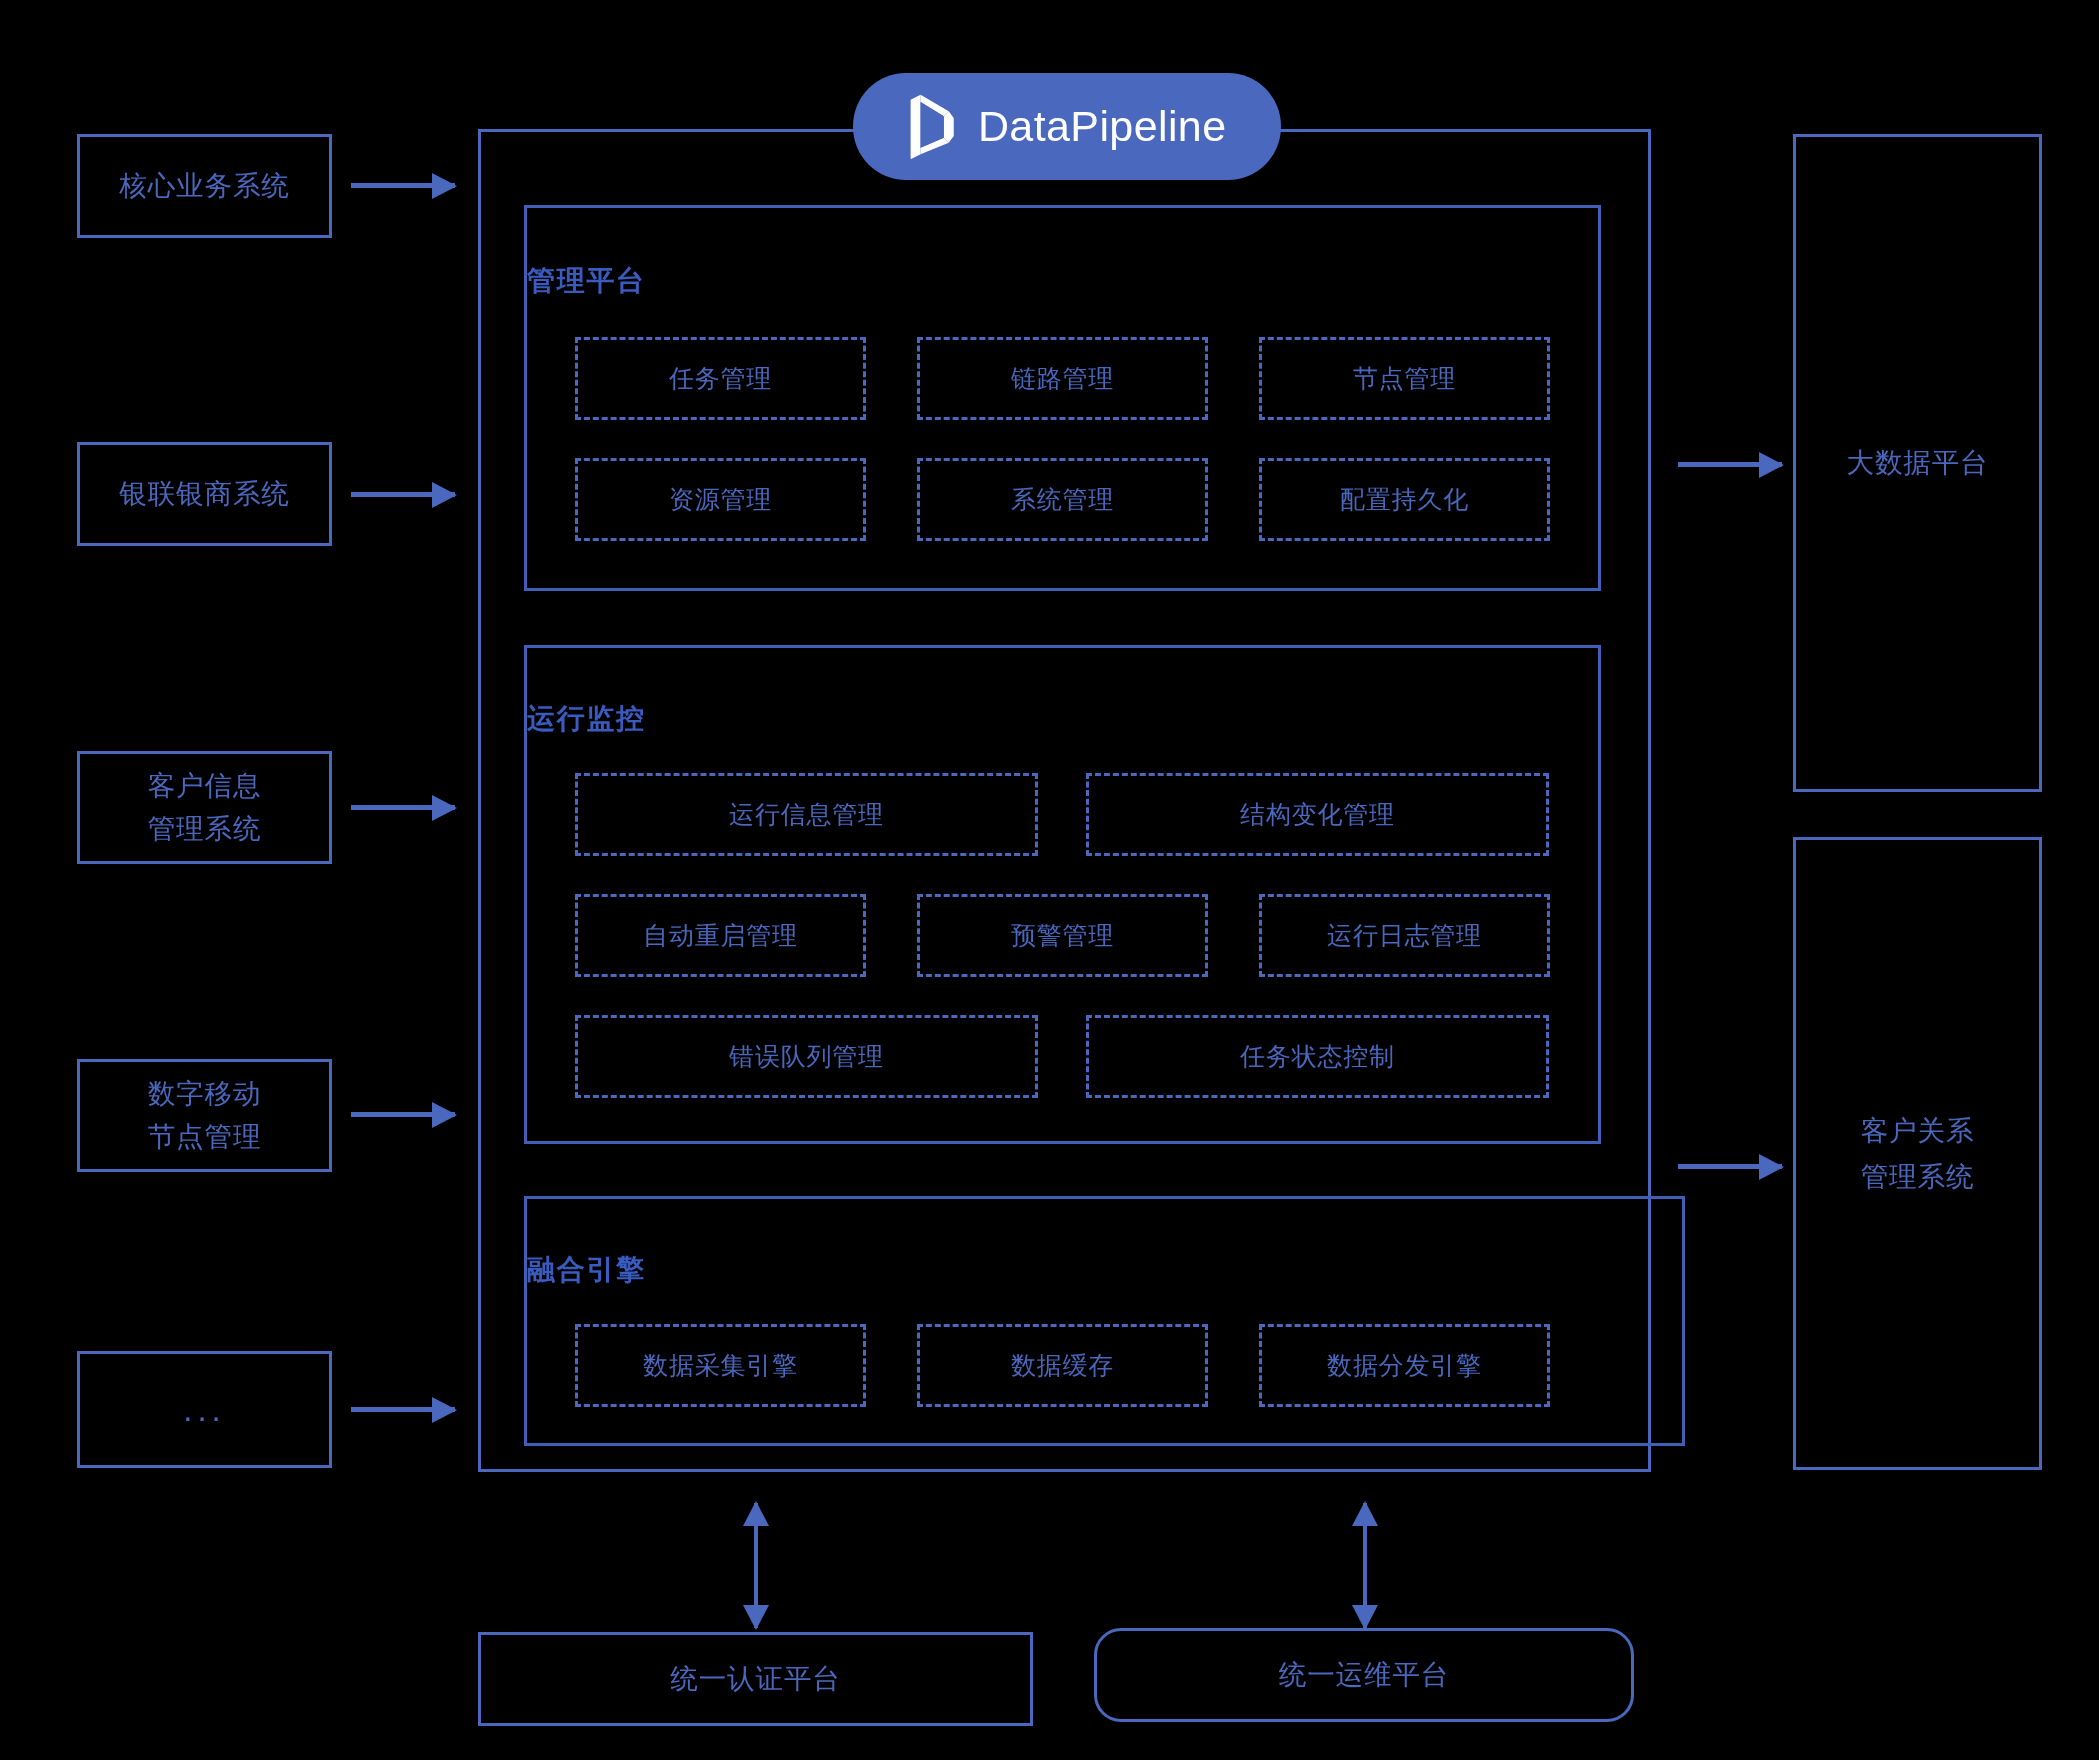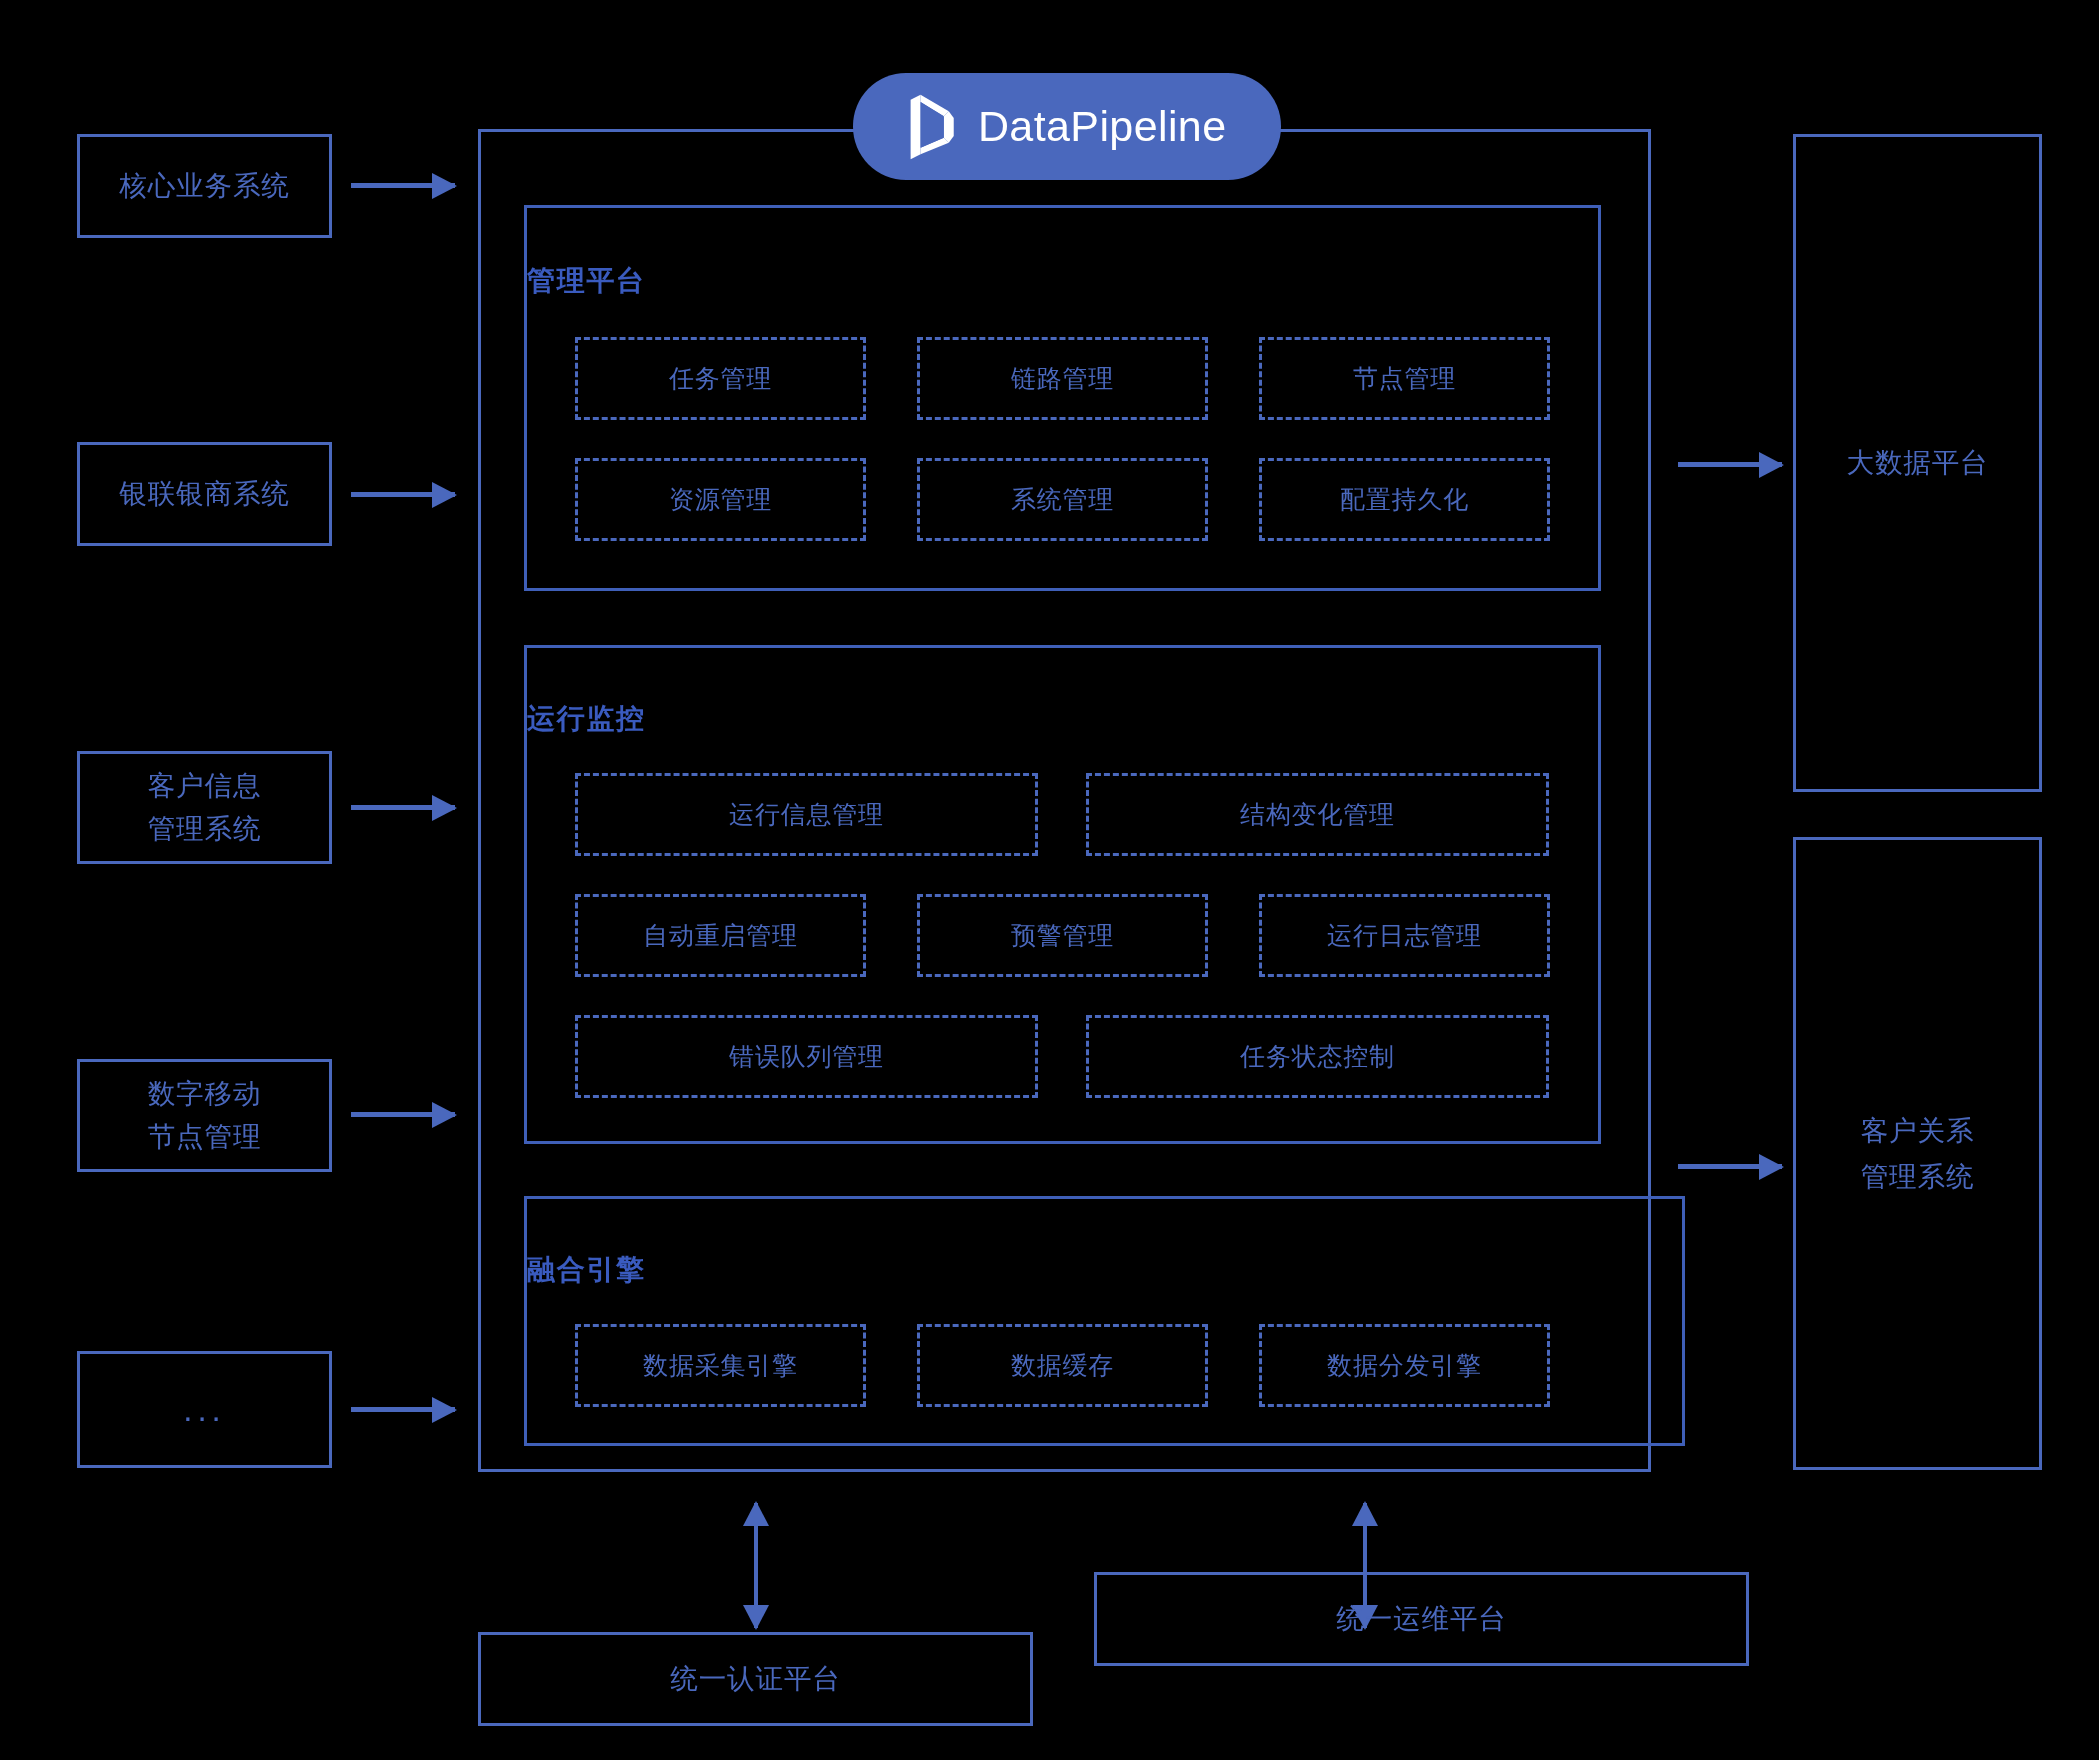--- a/index.html
+++ b/index.html
@@ -267,18 +267,18 @@
     <span>客户关系</span>
     <span>管理系统</span>
   </div>
 
   <div class="arrow-vert2" style="left:754px; top:1503px; height:125px;"></div>
   <div class="solid-box" style="left:478px; top:1632px; width:555px; height:94px;">
     <span>统一认证平台</span>
   </div>
 
   <div class="arrow-vert2" style="left:1363px; top:1503px; height:125px;"></div>
-  <div class="solid-box" style="left:1094px; top:1572px; width:655px; height:94px;">
+  <div class="solid-box" style="left:1094px; top:1628px; width:540px; height:94px;border-radius:27px;">
     <span>统一运维平台</span>
   </div>
 
 </div>
 
 
 </body></html>

